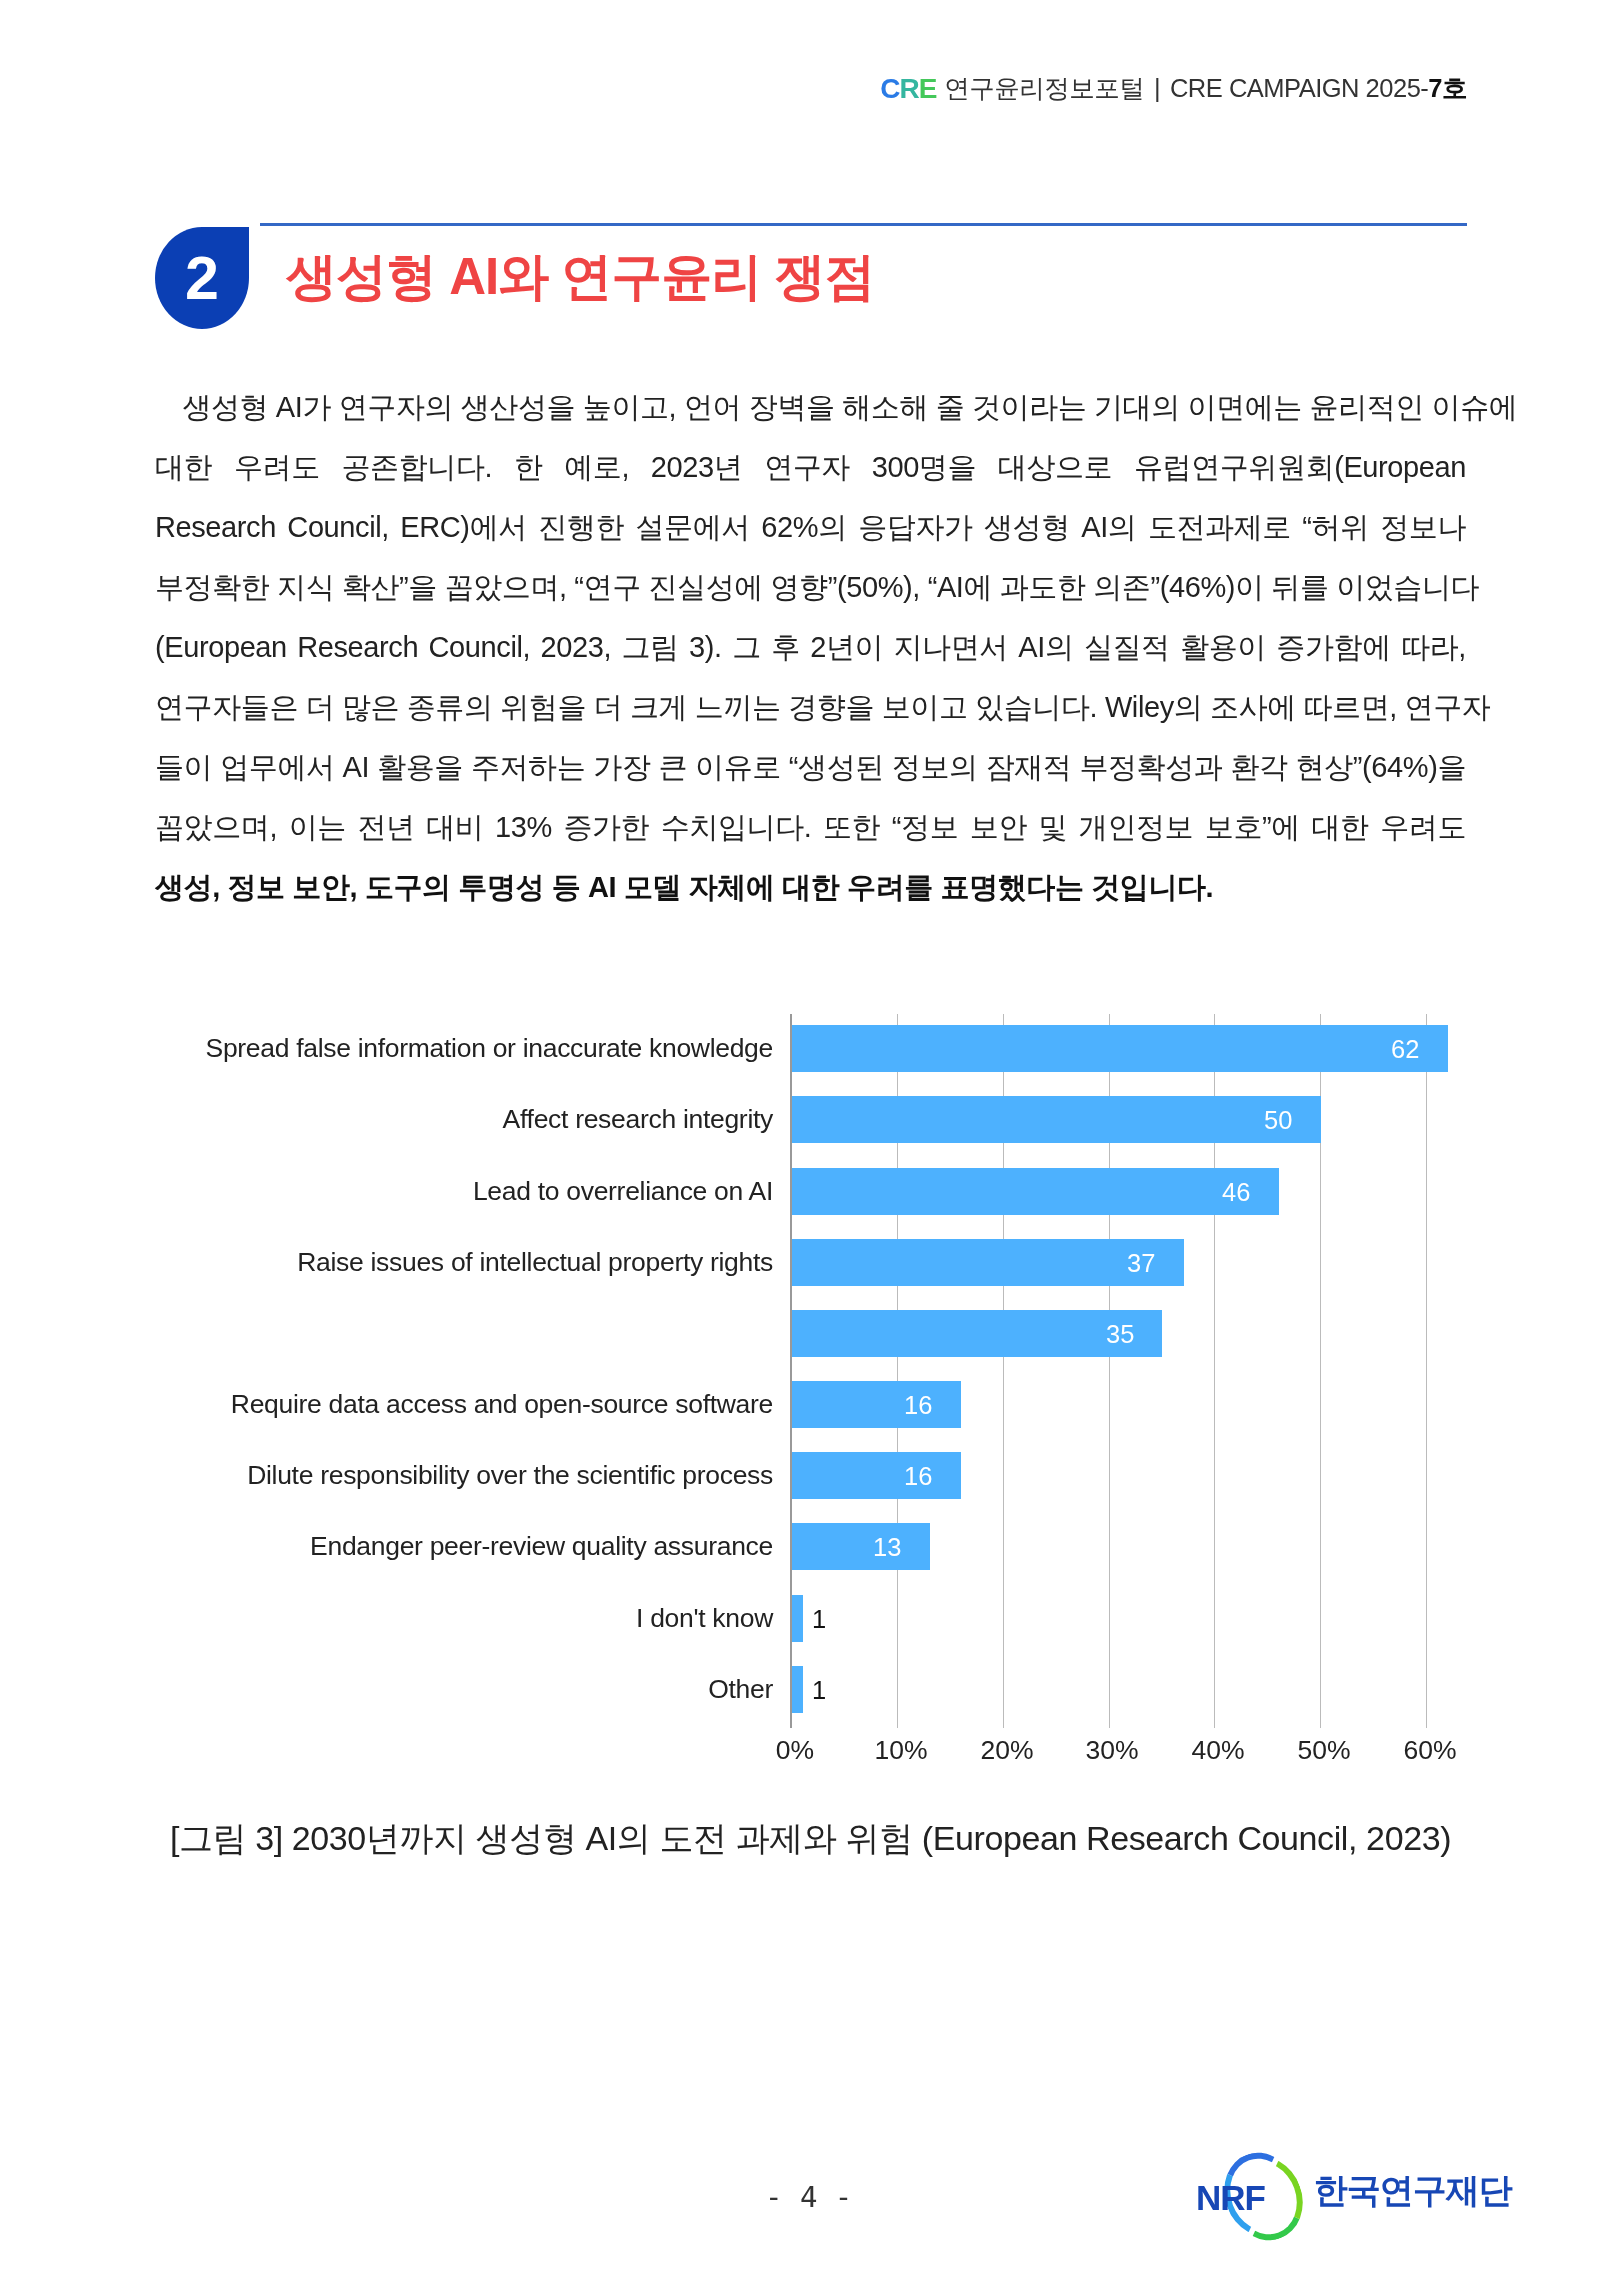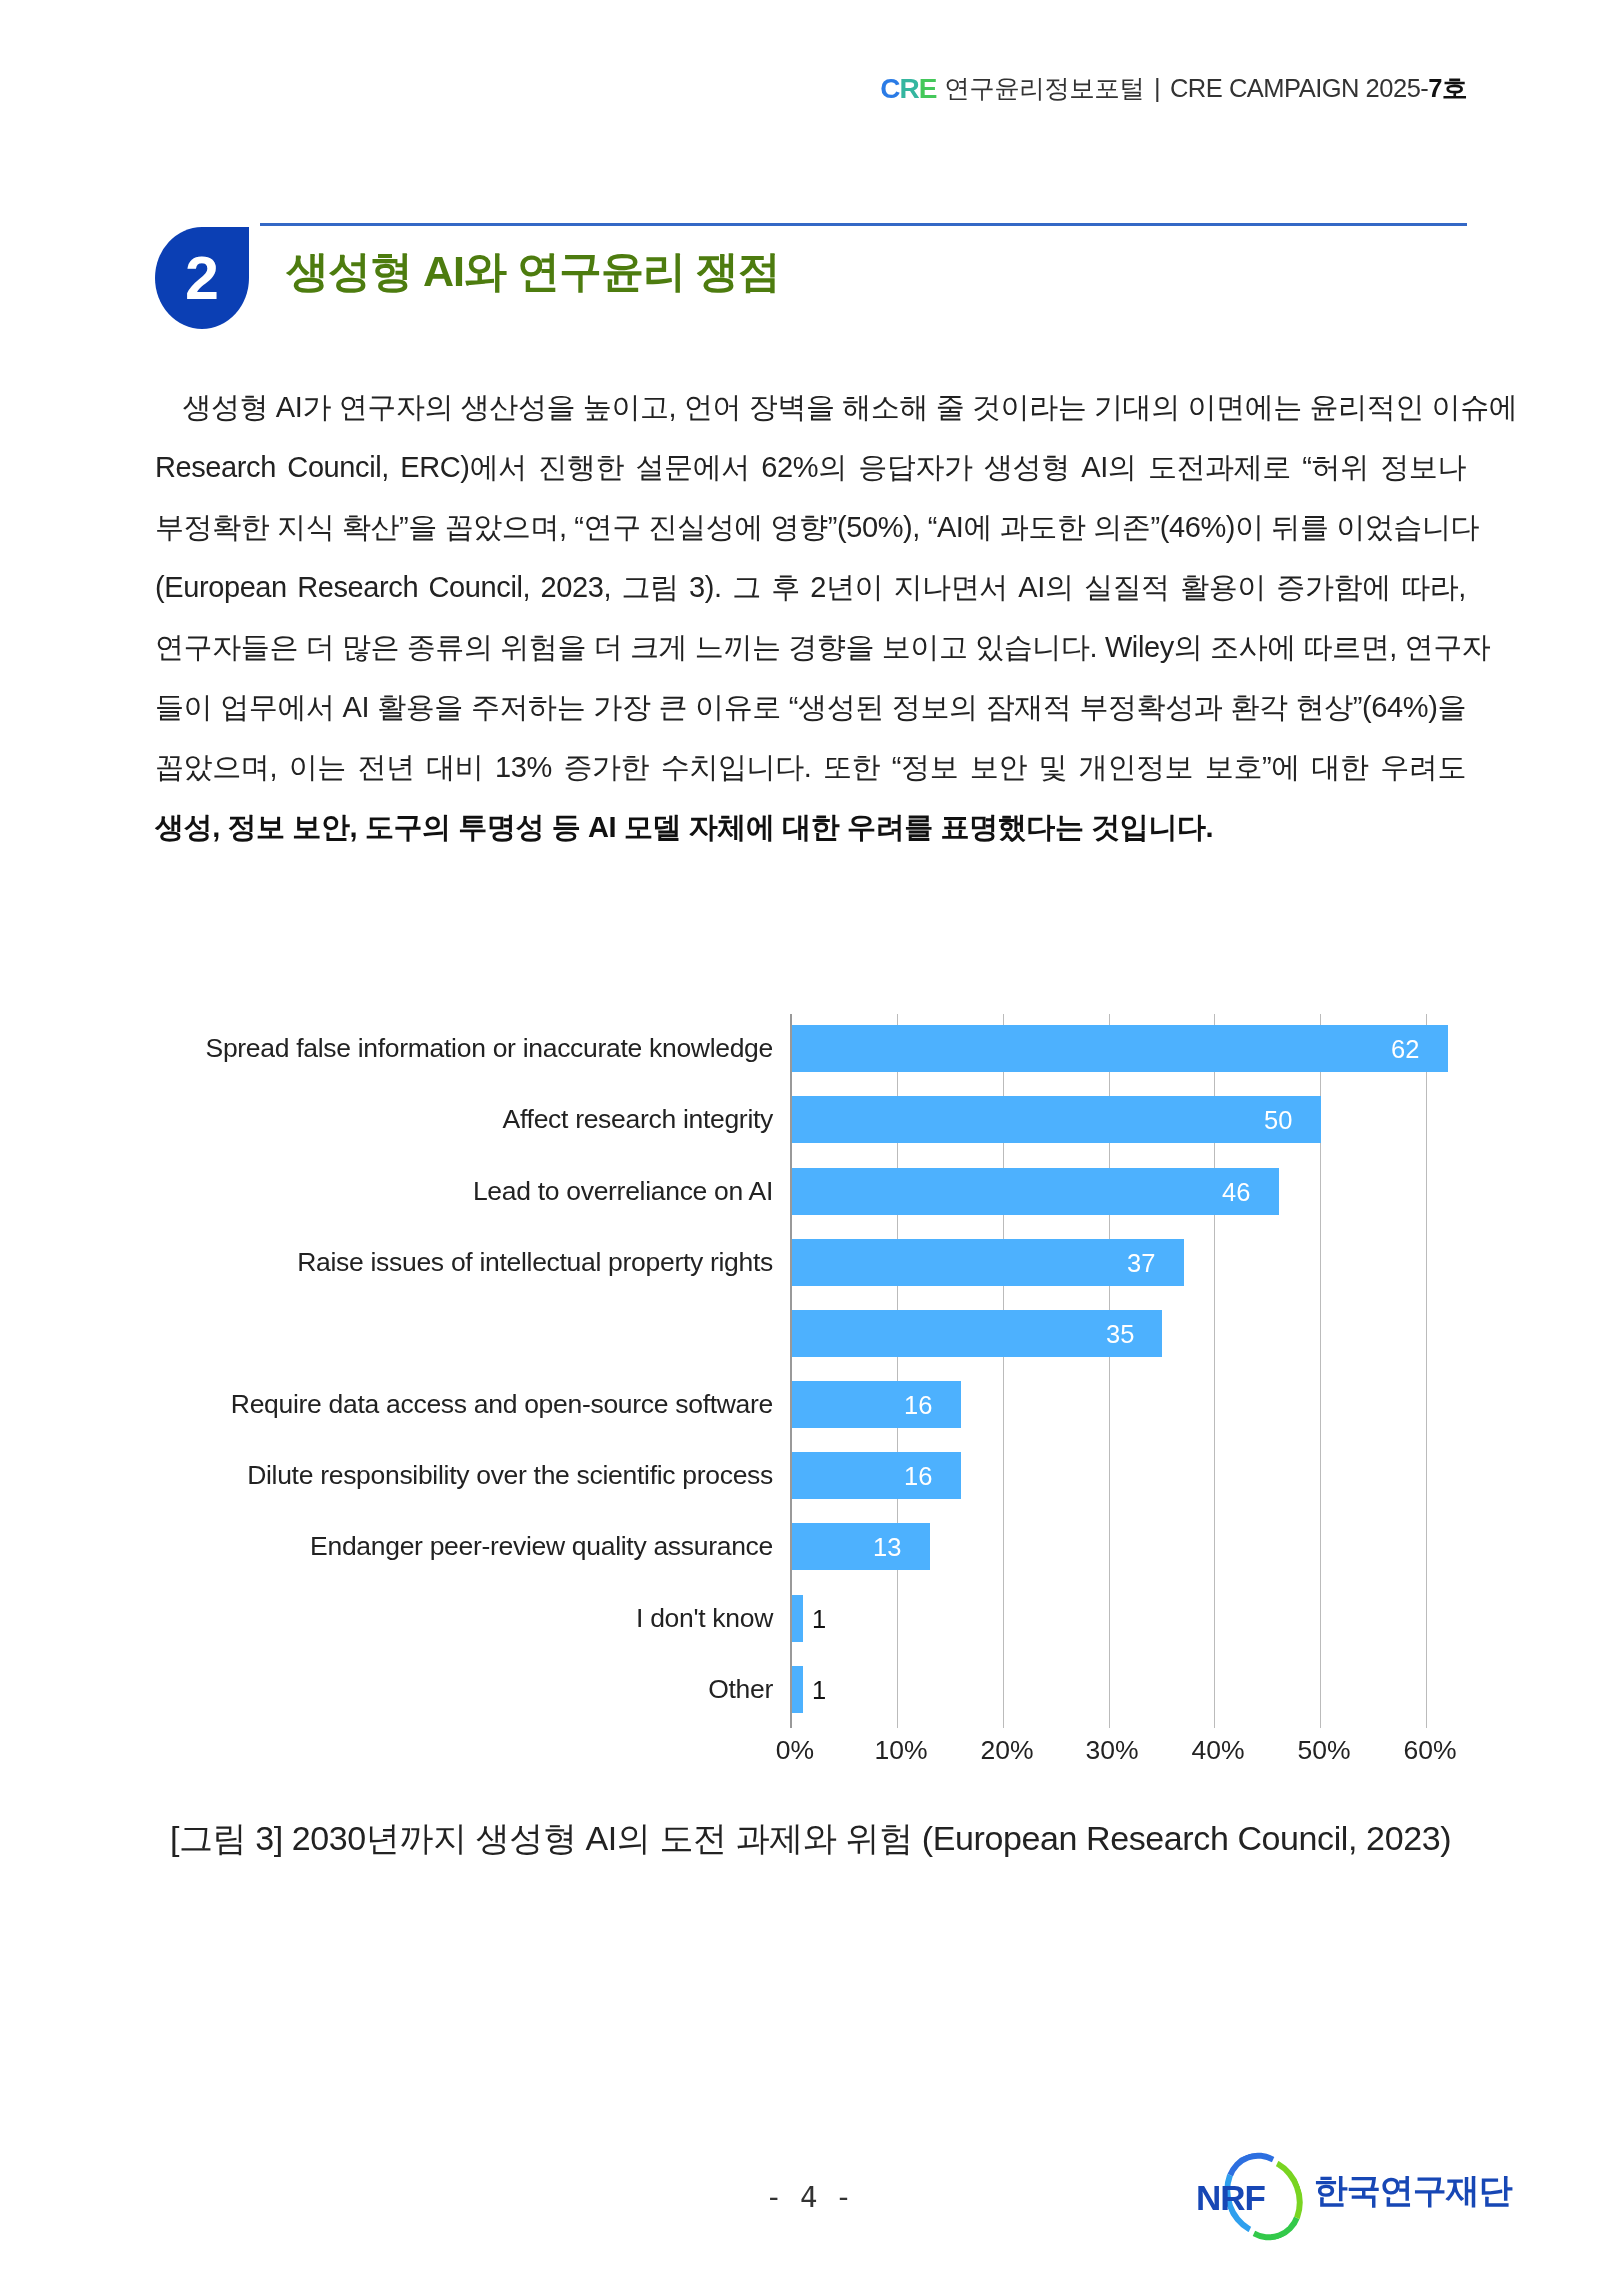--- a/index.html
+++ b/index.html
@@ -9,22 +9,22 @@
             font-size:25.5px; color:#333; letter-spacing:-0.5px; }
   .cre-logo { font-family:"Liberation Sans", sans-serif; font-weight:bold; font-size:28px;
               margin-right:7.8px; letter-spacing:-1px; }
   .cre-logo .c { color:#2a7be6; } .cre-logo .r { color:#35b6a0; } .cre-logo .e { color:#44c85a; }
   .header .bar { margin:0 9.8px; color:#333; }
   .header .issue-num { font-weight:bold; color:#111; }
   .title-rule { position:absolute; left:260px; top:223px; width:1207px; height:2.9px; background:#3468c6; }
   .badge { position:absolute; left:155px; top:227px; width:94px; height:102px; background:#0b3fb4;
            border-radius:50% 0 50% 50%; color:#fff; font-weight:bold; font-size:61px;
            display:flex; align-items:center; justify-content:center; }
-  .section-title { position:absolute; left:286px; top:243px; font-size:43px; font-weight:bold;
-                   color:#4d7c0f; letter-spacing:-1px; }
+  .section-title { position:absolute; left:286px; top:243px; font-size:51px; font-weight:bold;
+                   color:#ef4444; letter-spacing:-1px; }
   .body-text { position:absolute; left:155px; top:377px; width:1311px; font-size:29px;
                line-height:60px; color:#222; text-align:justify; letter-spacing:-0.4px; }
   .body-text .line { display:block; text-align:justify; text-align-last:justify; white-space:nowrap; }
   .body-text .line.last { text-align-last:left; }
   .body-text .indent { padding-left:27.4px; }
   .body-text b { font-weight:bold; color:#111; }
   
   .chart { position:absolute; left:0; top:0; width:1621px; height:1764px; pointer-events:none; }
   .chart * { pointer-events:auto; }
   .axis-line { position:absolute; left:790px; top:1014px; width:2px; height:714px; background:#999; }
@@ -61,20 +61,21 @@
   <span>CRE CAMPAIGN 2025-</span>
     <span class="issue-num">7호</span>
 </div>
 
 <div class="title-rule"></div>
 <div class="badge">2</div>
 <div class="section-title">생성형 AI와 연구윤리 쟁점</div>
 
 <div class="body-text">
   <span class="line indent">생성형 AI가 연구자의 생산성을 높이고, 언어 장벽을 해소해 줄 것이라는 기대의 이면에는 윤리적인 이슈에</span>
+  <span class="line">대한 우려도 공존합니다. 한 예로, 2023년 연구자 300명을 대상으로 유럽연구위원회(European</span>
   <span class="line">Research Council, ERC)에서 진행한 설문에서 62%의 응답자가 생성형  AI의 도전과제로 “허위 정보나</span>
   <span class="line">부정확한 지식 확산”을 꼽았으며, “연구 진실성에 영향”(50%),  “AI에 과도한 의존”(46%)이 뒤를 이었습니다</span>
   <span class="line">(European Research Council, 2023, 그림 3). 그 후 2년이 지나면서 AI의 실질적 활용이 증가함에 따라,</span>
   <span class="line">연구자들은 더 많은 종류의 위험을 더 크게 느끼는 경향을 보이고 있습니다. Wiley의 조사에 따르면, 연구자</span>
   <span class="line">들이 업무에서 AI 활용을 주저하는 가장 큰 이유로 “생성된 정보의 잠재적 부정확성과 환각 현상”(64%)을</span>
   <span class="line">꼽았으며, 이는 전년 대비 13% 증가한 수치입니다. 또한 “정보 보안 및 개인정보 보호”에 대한 우려도</span>
   <span class="line last"><b>생성, 정보 보안, 도구의 투명성 등 AI 모델 자체에 대한 우려를 표명했다는 것입니다.</b></span>
 </div>
 
 <div class="chart" id="chart">

